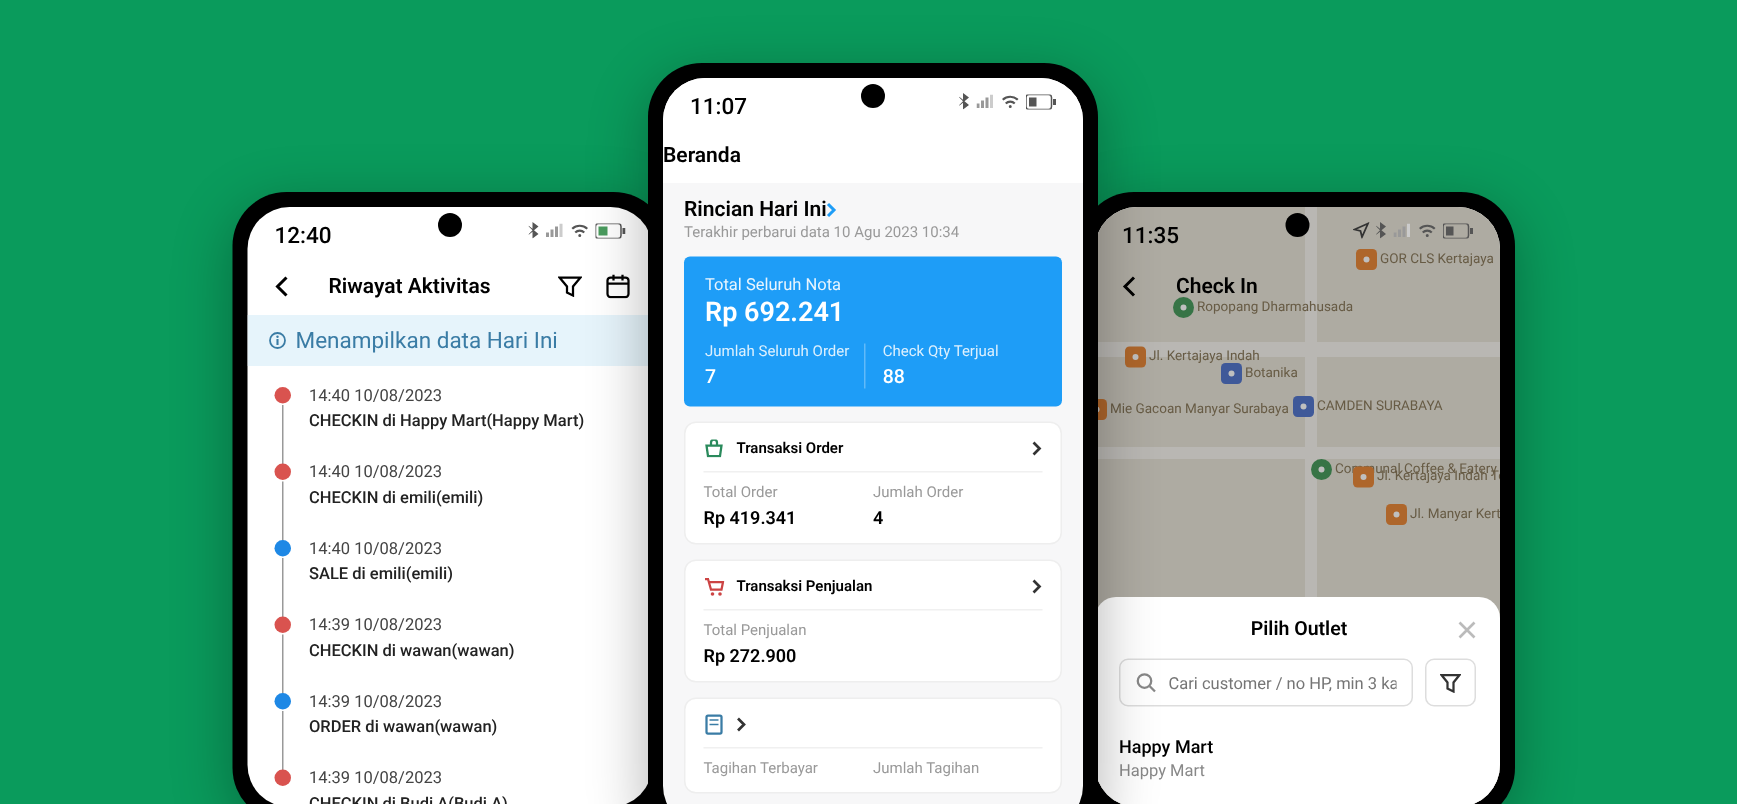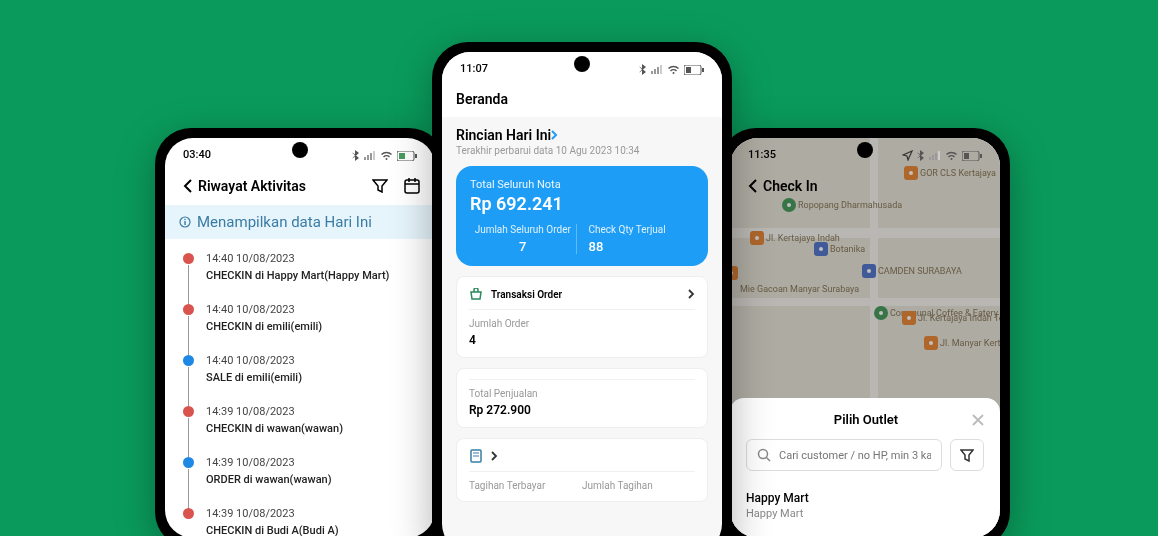--- a/index.html
+++ b/index.html
@@ -6,54 +6,54 @@
   body { background: #0a9b5c; width: 1158px; height: 536px; position: relative; overflow: hidden; }
 
   .phone { position: absolute; background: #000; border-radius: 36px; padding: 10px; box-shadow: 0 10px 40px rgba(0,0,0,0.3); }
   .phone-inner { background: #fff; border-radius: 28px; overflow: hidden; position: relative; height: 100%; }
   .camera { position: absolute; top: 14px; left: 50%; transform: translateX(-50%); width: 16px; height: 16px; background: #000; border-radius: 50%; z-index: 10; }
 
   .phone-left { left: 155px; top: 128px; width: 290px; height: 420px; }
   .phone-center { left: 432px; top: 42px; width: 300px; height: 520px; z-index: 5; }
   .phone-right { left: 720px; top: 128px; width: 290px; height: 420px; }
 
-  .status-bar { display: flex; justify-content: space-between; align-items: flex-end; padding: 10px 18px 6px; font-size: 11px; font-weight: 500; }
+  .status-bar { display: flex; justify-content: space-between; align-items: flex-start; padding: 10px 18px 6px; font-size: 15px; font-weight: 500; }
   .status-icons { display: flex; gap: 4px; align-items: center; font-size: 11px; color: #333; }
   .status-icons span { display: inline-block; }
 
-  .header { display: flex; align-items: center; padding: 10px 14px; gap: 1px; }
+  .header { display: flex; align-items: center; padding: 10px 14px; gap: 22px; }
   .header-title { font-size: 14px; font-weight: 600; flex: 1; }
   .header-icons { display: flex; gap: 14px; }
   .icon-btn { width: 18px; height: 18px; display: flex; align-items: center; justify-content: center; cursor: pointer; }
 
   
   .info-banner { background: #e6f4fb; color: #3a7ca5; font-size: 15px; padding: 8px 14px; display: flex; align-items: center; gap: 6px; }
   .timeline { padding: 12px 18px; }
   .timeline-item { display: flex; gap: 12px; position: relative; padding-bottom: 18px; }
   .timeline-item::before { content: ''; position: absolute; left: 5px; top: 14px; bottom: -4px; width: 1px; background: #999; }
   .timeline-item:last-child::before { display: none; }
   .dot { width: 11px; height: 11px; border-radius: 50%; margin-top: 2px; flex-shrink: 0; position: relative; z-index: 1; }
   .dot-red { background: #d9534f; }
   .dot-blue { background: #1e88e5; }
   .timeline-text { font-size: 11px; line-height: 1.5; }
   .timeline-time { color: #444; }
   .timeline-desc { color: #222; font-weight: 500; }
 
   
-  .page-title-row { padding: 10px 14px 4px; }
+  .page-title-row { padding: 10px 0 4px; }
   .page-title { font-size: 14px; font-weight: 600; }
   .section-header { display: flex; align-items: center; gap: 0; padding: 10px 14px 2px; }
   .section-title { font-size: 14px; font-weight: 600; color: #000; }
   .section-sub { font-size: 10px; color: #999; padding: 0 14px 10px; }
-  .blue-card { background: #1e9df7; color: #fff; margin: 0 14px 10px; border-radius: 16px; padding: 12px 14px; }
+  .blue-card { background: #1e9df7; color: #fff; margin: 0 14px 10px; border-radius: 4px; padding: 12px 14px; }
   .blue-card-label { font-size: 11px; opacity: 0.9; }
   .blue-card-value { font-size: 18px; font-weight: 600; margin-top: 2px; }
   .blue-card-row { display: flex; margin-top: 10px; }
   .blue-card-col { flex: 1; border-left: 1px solid rgba(255,255,255,0.3); padding-left: 12px; }
-  .blue-card-col:first-child { border-left: none; padding-left: 0; text-align: center; }
+  .blue-card-col:first-child { border-left: none; padding-left: 0; }
   .blue-card-col-label { font-size: 10px; opacity: 0.85; }
   .blue-card-col-value { font-size: 13px; font-weight: 500; margin-top: 4px; }
 
   .white-card { background: #fff; border: 1px solid #eee; margin: 0 14px 10px; border-radius: 8px; padding: 10px 12px; }
   .white-card-head { display: flex; align-items: center; gap: 8px; padding-bottom: 8px; cursor: pointer; }
   .white-card-title { flex: 1; font-size: 10px; font-weight: 600; }
   .white-card-body { display: flex; border-top: 1px solid #f0f0f0; padding-top: 8px; }
   .white-card-col { flex: 1; }
   .white-card-col-label { font-size: 10px; color: #999; }
   .white-card-col-value { font-size: 12px; font-weight: 600; margin-top: 4px; }
@@ -84,21 +84,21 @@
   .chev { display:inline-block; }
   svg { display: block; }
 </style>
 </head>
 <body>
 
 <div class="phone phone-left">
   <div class="camera"></div>
   <div class="phone-inner">
     <div class="status-bar">
-      <span>03:40</span>
+      <span>12:40</span>
       <div class="status-icons">
         <span>
           <svg width="8" height="11" viewBox="0 0 8 11">
               <path d="M3 0 L7 3 L4 5.5 L7 8 L3 11 L3 6.5 L0.5 8.5 L0.5 8 L3 5.5 L0.5 3 L0.5 2.5 L3 4.5 Z" fill="#555"></path>
             </svg>
         </span>
         <span>
           <svg width="12" height="9" viewBox="0 0 12 9">
               <rect x="0" y="6" width="2" height="3" fill="#999"></rect>
               <rect x="3" y="4" width="2" height="5" fill="#999"></rect>
@@ -272,26 +272,45 @@
       <div class="white-card-title">Transaksi Order</div>
       <span class="chev">
         <svg width="7" height="10" viewBox="0 0 7 10">
                 <path d="M1 1 L5 5 L1 9" stroke="#333" stroke-width="1.8" fill="none"></path>
               </svg>
       </span>
     </div>
 
     <div class="white-card-body">
       <div class="white-card-col">
+        <div class="white-card-col-label">Total Order</div>
+        <div class="white-card-col-value">Rp 419.341</div>
+      </div>
+      <div class="white-card-col">
         <div class="white-card-col-label">Jumlah Order</div>
         <div class="white-card-col-value">4</div>
       </div>
     </div>
         </div>
         <div class="white-card">
+    <div class="white-card-head">
+      <span class="card-icon">
+              <svg width="14" height="13" viewBox="0 0 14 13">
+                <path d="M1 1 L3 1 L5 8 L12 8 L13 3 L4 3" fill="none" stroke="#c44" stroke-width="1.5"></path>
+                <circle cx="6" cy="11" r="1.2" fill="#c44"></circle>
+                <circle cx="11" cy="11" r="1.2" fill="#c44"></circle>
+              </svg>
+            </span>
+      <div class="white-card-title">Transaksi Penjualan</div>
+      <span class="chev">
+        <svg width="7" height="10" viewBox="0 0 7 10">
+                <path d="M1 1 L5 5 L1 9" stroke="#333" stroke-width="1.8" fill="none"></path>
+              </svg>
+      </span>
+    </div>
 
     <div class="white-card-body">
       <div class="white-card-col">
         <div class="white-card-col-label">Total Penjualan</div>
         <div class="white-card-col-value">Rp 272.900</div>
       </div>
     </div>
         </div>
         <div class="white-card">
     <div class="white-card-head">
@@ -348,21 +367,21 @@
               <svg width="8" height="8" viewBox="0 0 8 8">
                 <circle cx="4" cy="4" r="2" fill="#fff"></circle>
               </svg>
             </div>
             <div class="map-label" style="left: 100px; top: 106px;">Botanika</div>
             <div class="map-poi blue" style="left: 84px; top: 104px;">
               <svg width="8" height="8" viewBox="0 0 8 8">
                 <circle cx="4" cy="4" r="2" fill="#fff"></circle>
               </svg>
             </div>
-            <div class="map-label" style="left: 10px; top: 146px;">Mie Gacoan Manyar Surabaya</div>
+            <div class="map-label" style="left: 10px; top: 130px;">Mie Gacoan Manyar Surabaya</div>
             <div class="map-poi" style="left: -6px; top: 128px;">
               <svg width="8" height="8" viewBox="0 0 8 8">
                 <circle cx="4" cy="4" r="2" fill="#fff"></circle>
               </svg>
             </div>
             <div class="map-label" style="left: 148px; top: 128px;">CAMDEN SURABAYA</div>
             <div class="map-poi blue" style="left: 132px; top: 126px;">
               <svg width="8" height="8" viewBox="0 0 8 8">
                 <circle cx="4" cy="4" r="2" fill="#fff"></circle>
               </svg>

